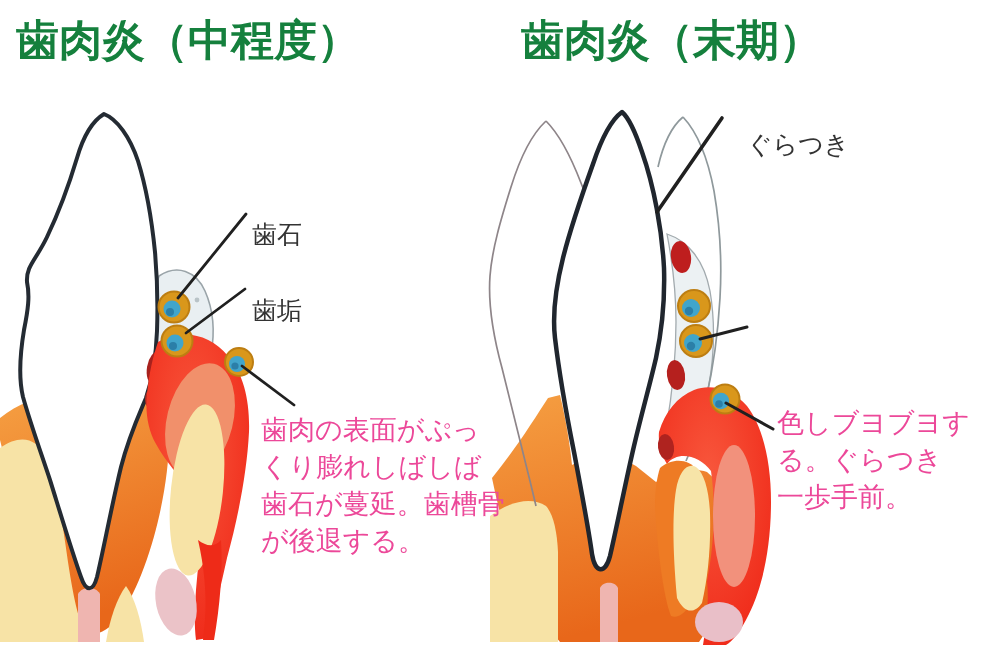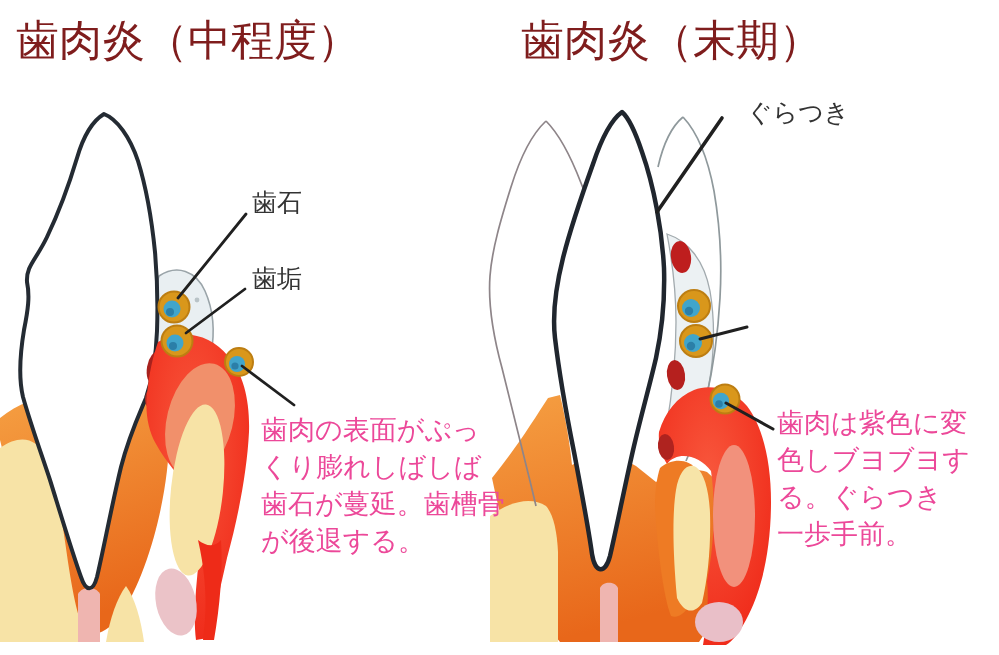--- a/index.html
+++ b/index.html
@@ -2,27 +2,27 @@
 <html><head>
 <meta charset="utf-8">
 <style>
   html,body{margin:0;padding:0;background:#fff;}
   #stage{
     position:relative;width:999px;height:655px;background:#fff;overflow:hidden;
     font-family:"Liberation Sans","DejaVu Sans",sans-serif;
   }
   #art{position:absolute;left:0;top:0;width:999px;height:655px;}
   .title{
-    position:absolute;font-size:43px;font-weight:400;color:#7f1d1d;
+    position:absolute;font-size:43px;font-weight:700;color:#15803d;
     letter-spacing:0px;white-space:nowrap;
   }
   #title-left{left:16px;top:12px;}
   #title-right{left:521px;top:12px;}
   .callout{
-    position:absolute;font-size:25px;color:#333;white-space:nowrap;font-weight:400;
+    position:absolute;font-size:25px;color:#333;white-space:nowrap;font-weight:400;margin-top:32px;
   }
   #label-tartar{left:252px;top:186px;}
   #label-plaque{left:252px;top:262px;}
   #label-looseness{left:747px;top:96px;}
   #label-tartar-spread{left:762px;top:307px;font-size:27px;}
   .desc{
     position:absolute;font-size:27px;line-height:37px;color:#ec4899;font-weight:400;
   }
   #desc-left{left:261px;top:412px;}
   #desc-right{left:777px;top:405px;}
@@ -167,19 +167,18 @@
   <div class="callout" id="label-looseness">ぐらつき</div>
 
   <div class="desc" id="desc-left">
     <div>歯肉の表面がぷっ</div>
     <div>くり膨れしばしば</div>
     <div>歯石が蔓延。歯槽骨</div>
     <div>が後退する。</div>
   </div>
 
   <div class="desc" id="desc-right">
-    <div>歯肉は紫色に変</div>
     <div>色しブヨブヨす</div>
     <div>る。ぐらつき</div>
     <div>一歩手前。</div>
   </div>
 
 </div>
 
 </body></html>

